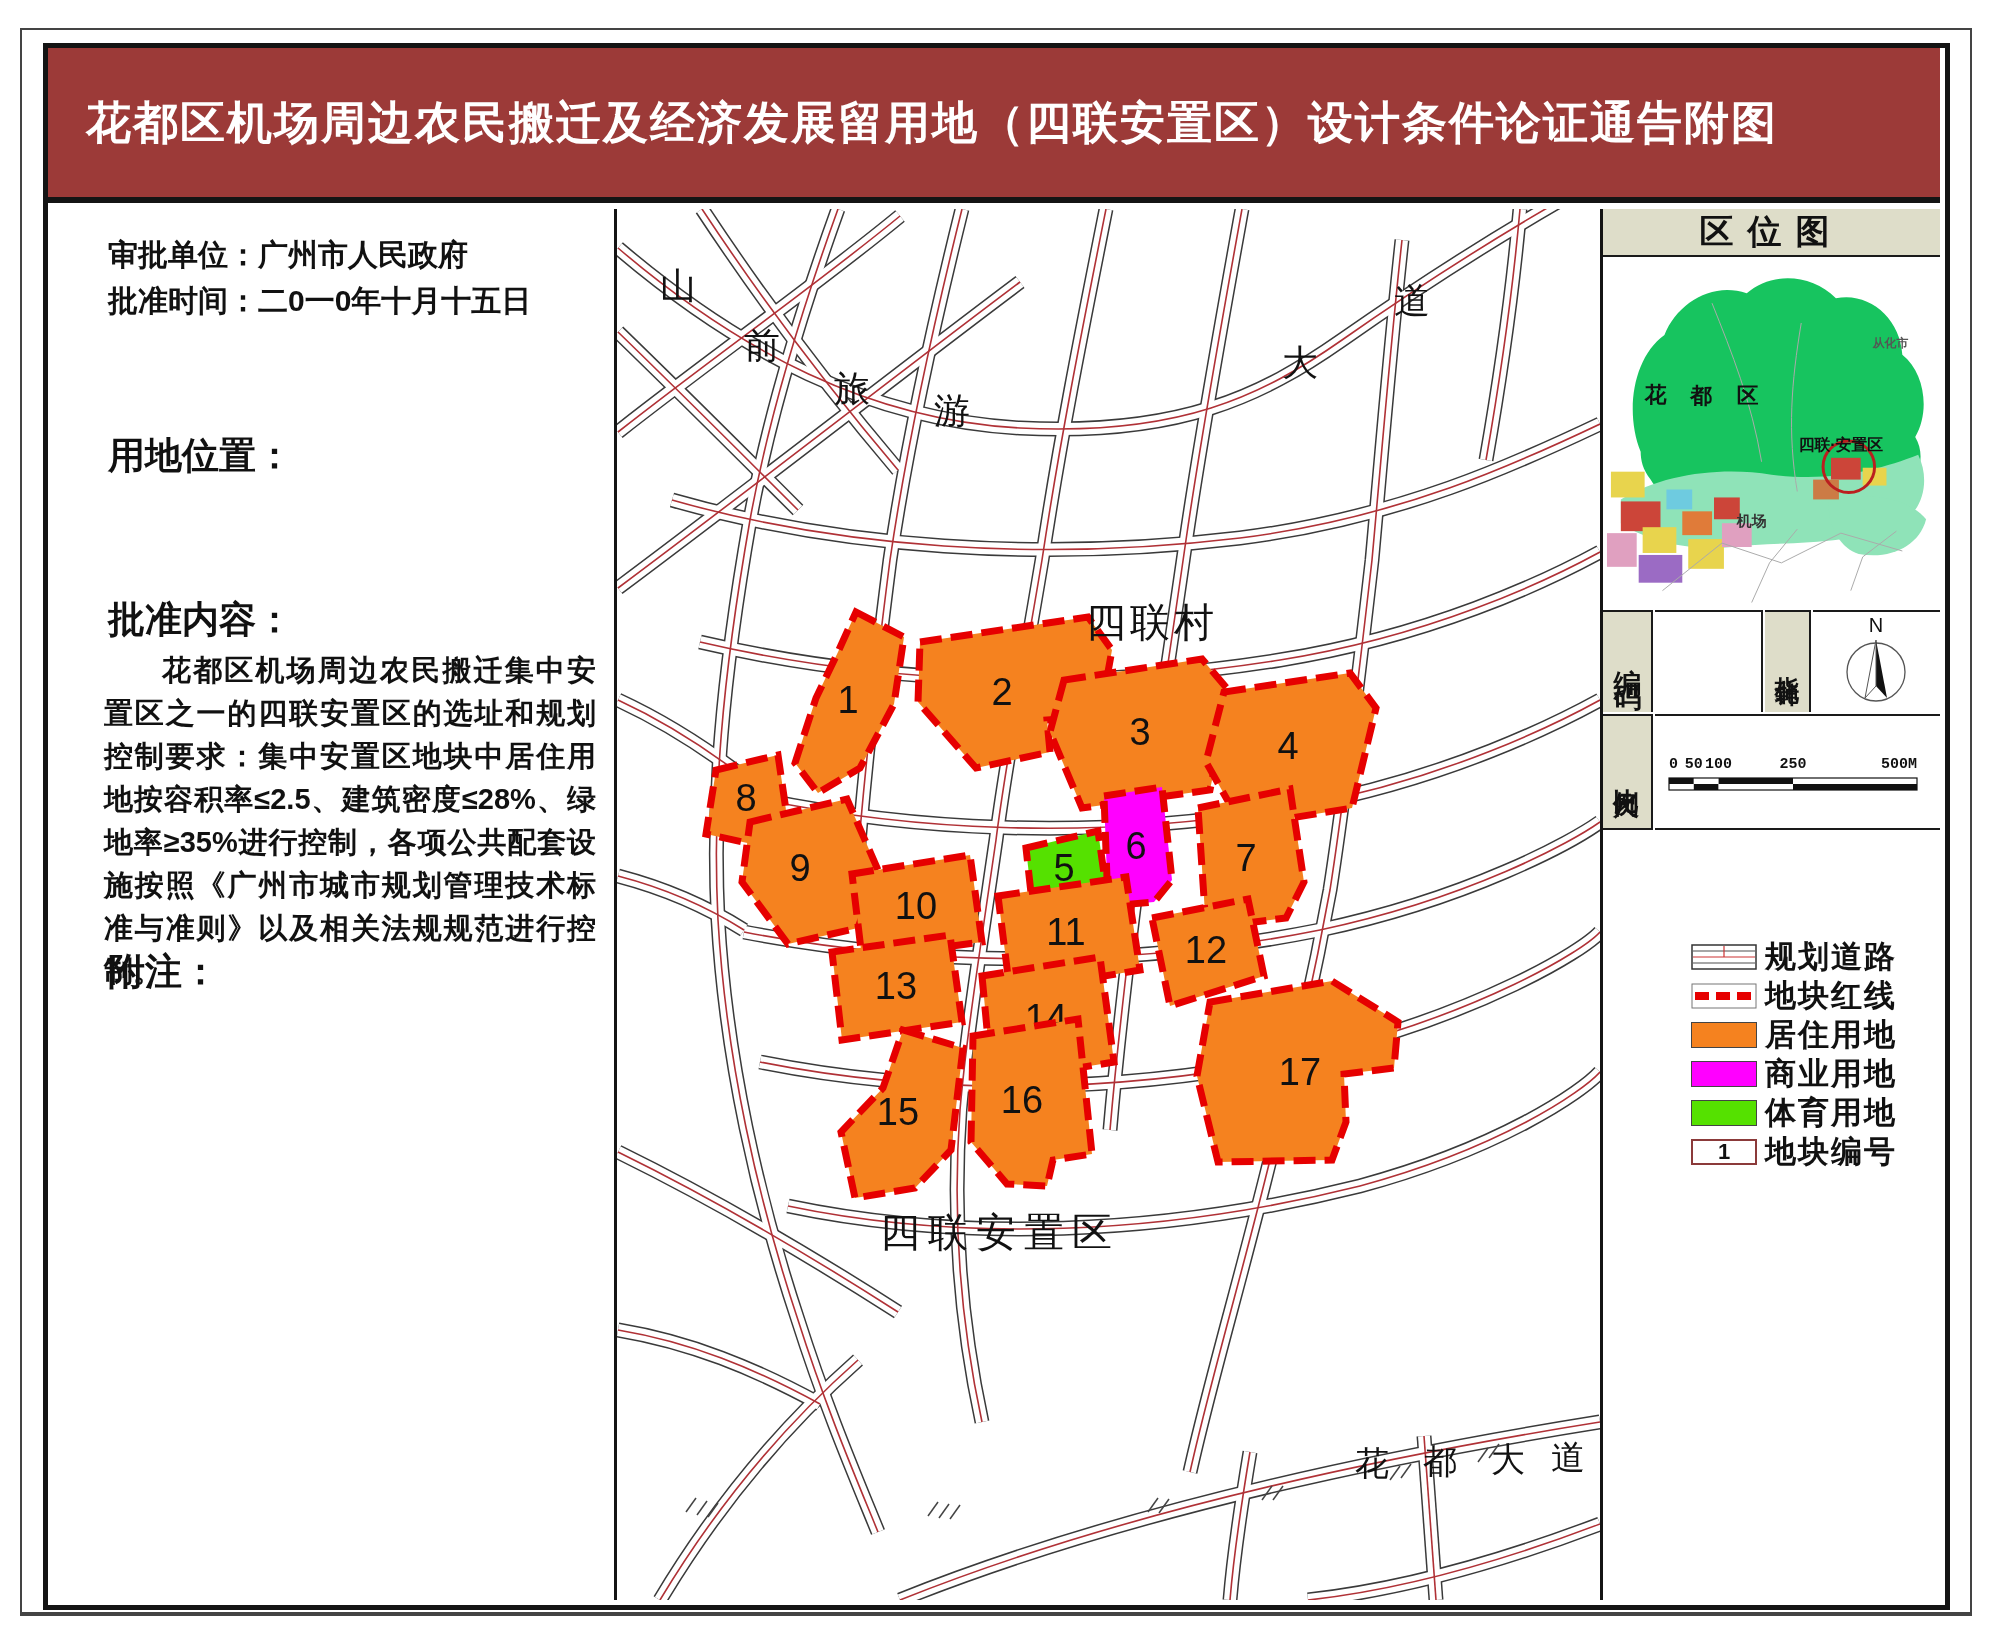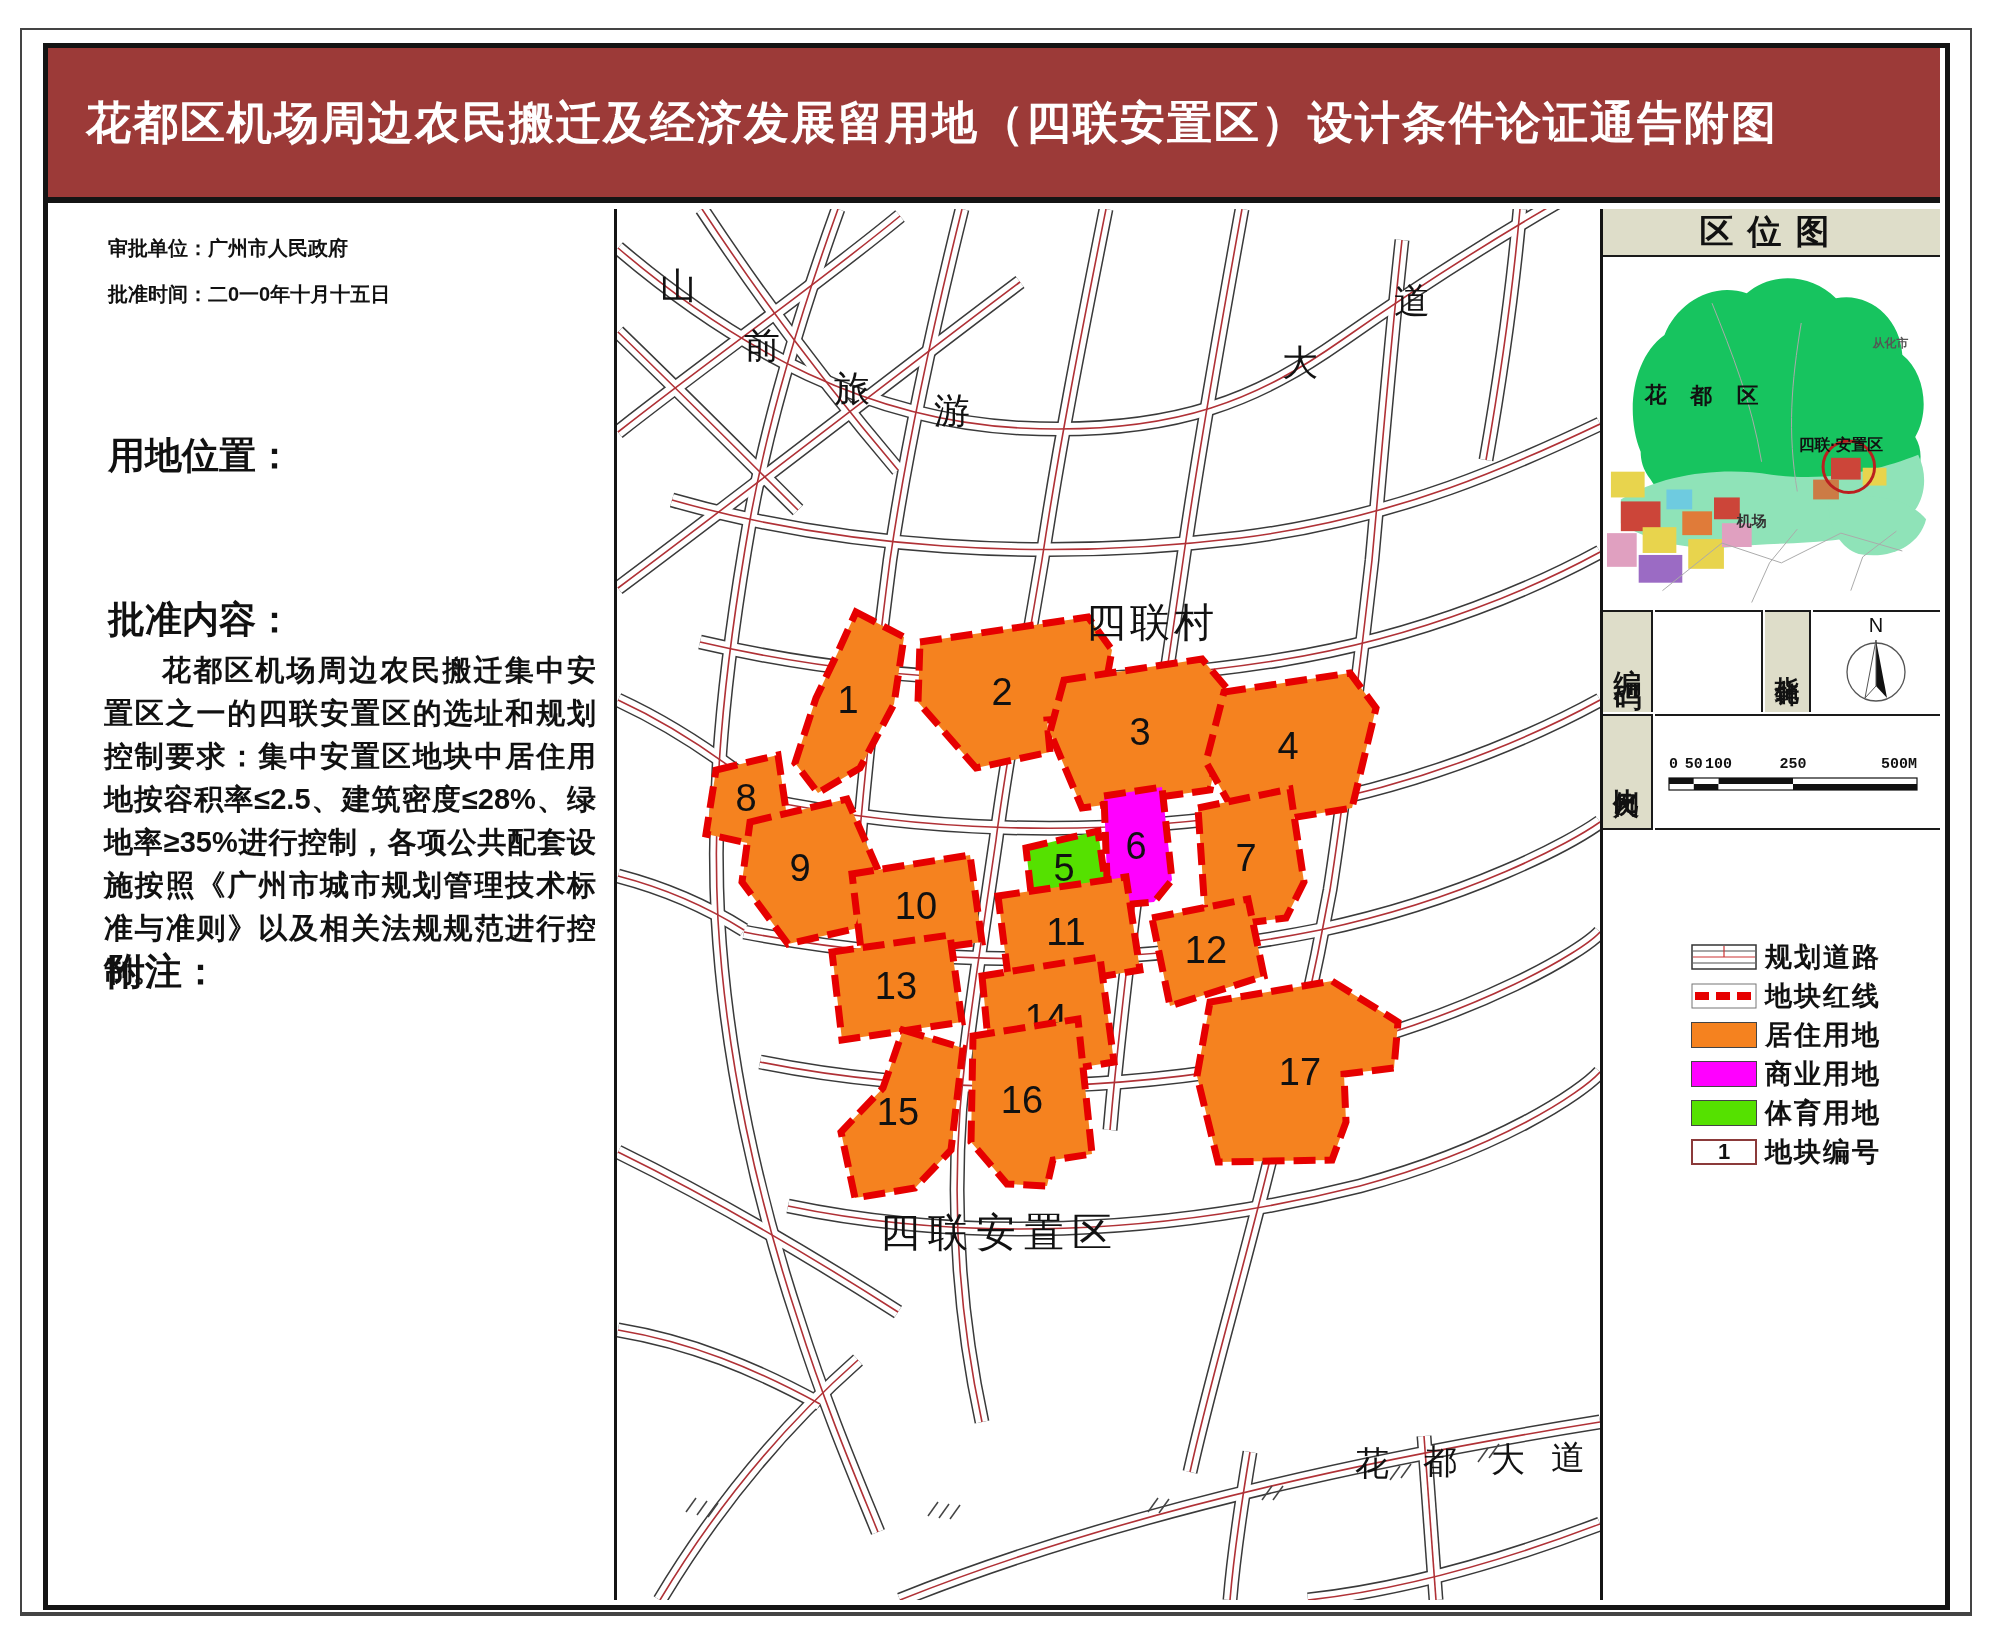--- a/index.html
+++ b/index.html
@@ -9,38 +9,38 @@
   
   #frame-thin{left:20px;top:28px;width:1948px;height:1584px;border:2px solid #444;}
   #frame-extra{left:20px;top:1612px;width:1950px;height:0;border-top:2px solid #444;}
   #frame-thick{left:43px;top:43px;width:1897px;height:1557px;border:5px solid #141414;}
   
   #title-bar{left:48px;top:48px;width:1892px;height:155px;border-bottom:6px solid #141414;
              display:flex;align-items:center;box-sizing:border-box;}
   #title-bar .t{font-size:45px;font-weight:bold;color:#ffffff;letter-spacing:2px;padding-left:38px;}
   
   #info-panel{left:48px;top:209px;width:566px;height:1391px;border-right:3px solid #141414;box-sizing:content-box;}
-  .info-line{position:absolute;left:60px;font-size:20px;font-weight:bold;white-space:nowrap;}
+  .info-line{position:absolute;left:60px;font-size:30px;font-weight:bold;white-space:nowrap;}
   .heading{position:absolute;left:60px;font-size:37px;font-weight:bold;}
   .body-text{position:absolute;left:56px;width:492px;font-size:29px;font-weight:bold;
              line-height:43px;text-indent:2em;text-align:justify;}
   .note-link{position:absolute;left:118px;font-size:29px;font-weight:bold;}
   
   #map-area{left:617px;top:209px;width:983px;height:1391px;background:#fff;overflow:hidden;}
   
   #right-panel{left:1600px;top:209px;width:340px;height:1391px;border-left:3px solid #141414;box-sizing:border-box;background:#fff;}
   .panel-bar{position:absolute;left:0;width:337px;background:#DEDDC9;border-bottom:2px solid #1a1a1a;
              display:flex;align-items:center;justify-content:center;font-size:34px;font-weight:bold;letter-spacing:14px;box-sizing:border-box;}
   .cell{position:absolute;box-sizing:border-box;}
   .beige{background:#DEDDC9;}
   .vlabel{display:flex;align-items:center;justify-content:center;
           writing-mode:vertical-lr;text-orientation:upright;font-weight:bold;}
   .legend-row{display:flex;align-items:center;height:39px;}
   .legend-symbol{width:66px;height:26px;position:relative;flex:0 0 66px;margin-right:8px;box-sizing:border-box;}
-  .legend-label{font-size:27px;font-weight:bold;letter-spacing:2px;}
+  .legend-label{font-size:31px;font-weight:bold;letter-spacing:2px;}
   #legend-list{position:absolute;left:88px;top:728px;}
 </style>
 </head>
 <body>
 
 <div id="sheet">
 
   <div class="abs" id="frame-thin"></div>
   <div class="abs" id="frame-extra"></div>
   <div class="abs" id="frame-thick"></div>

